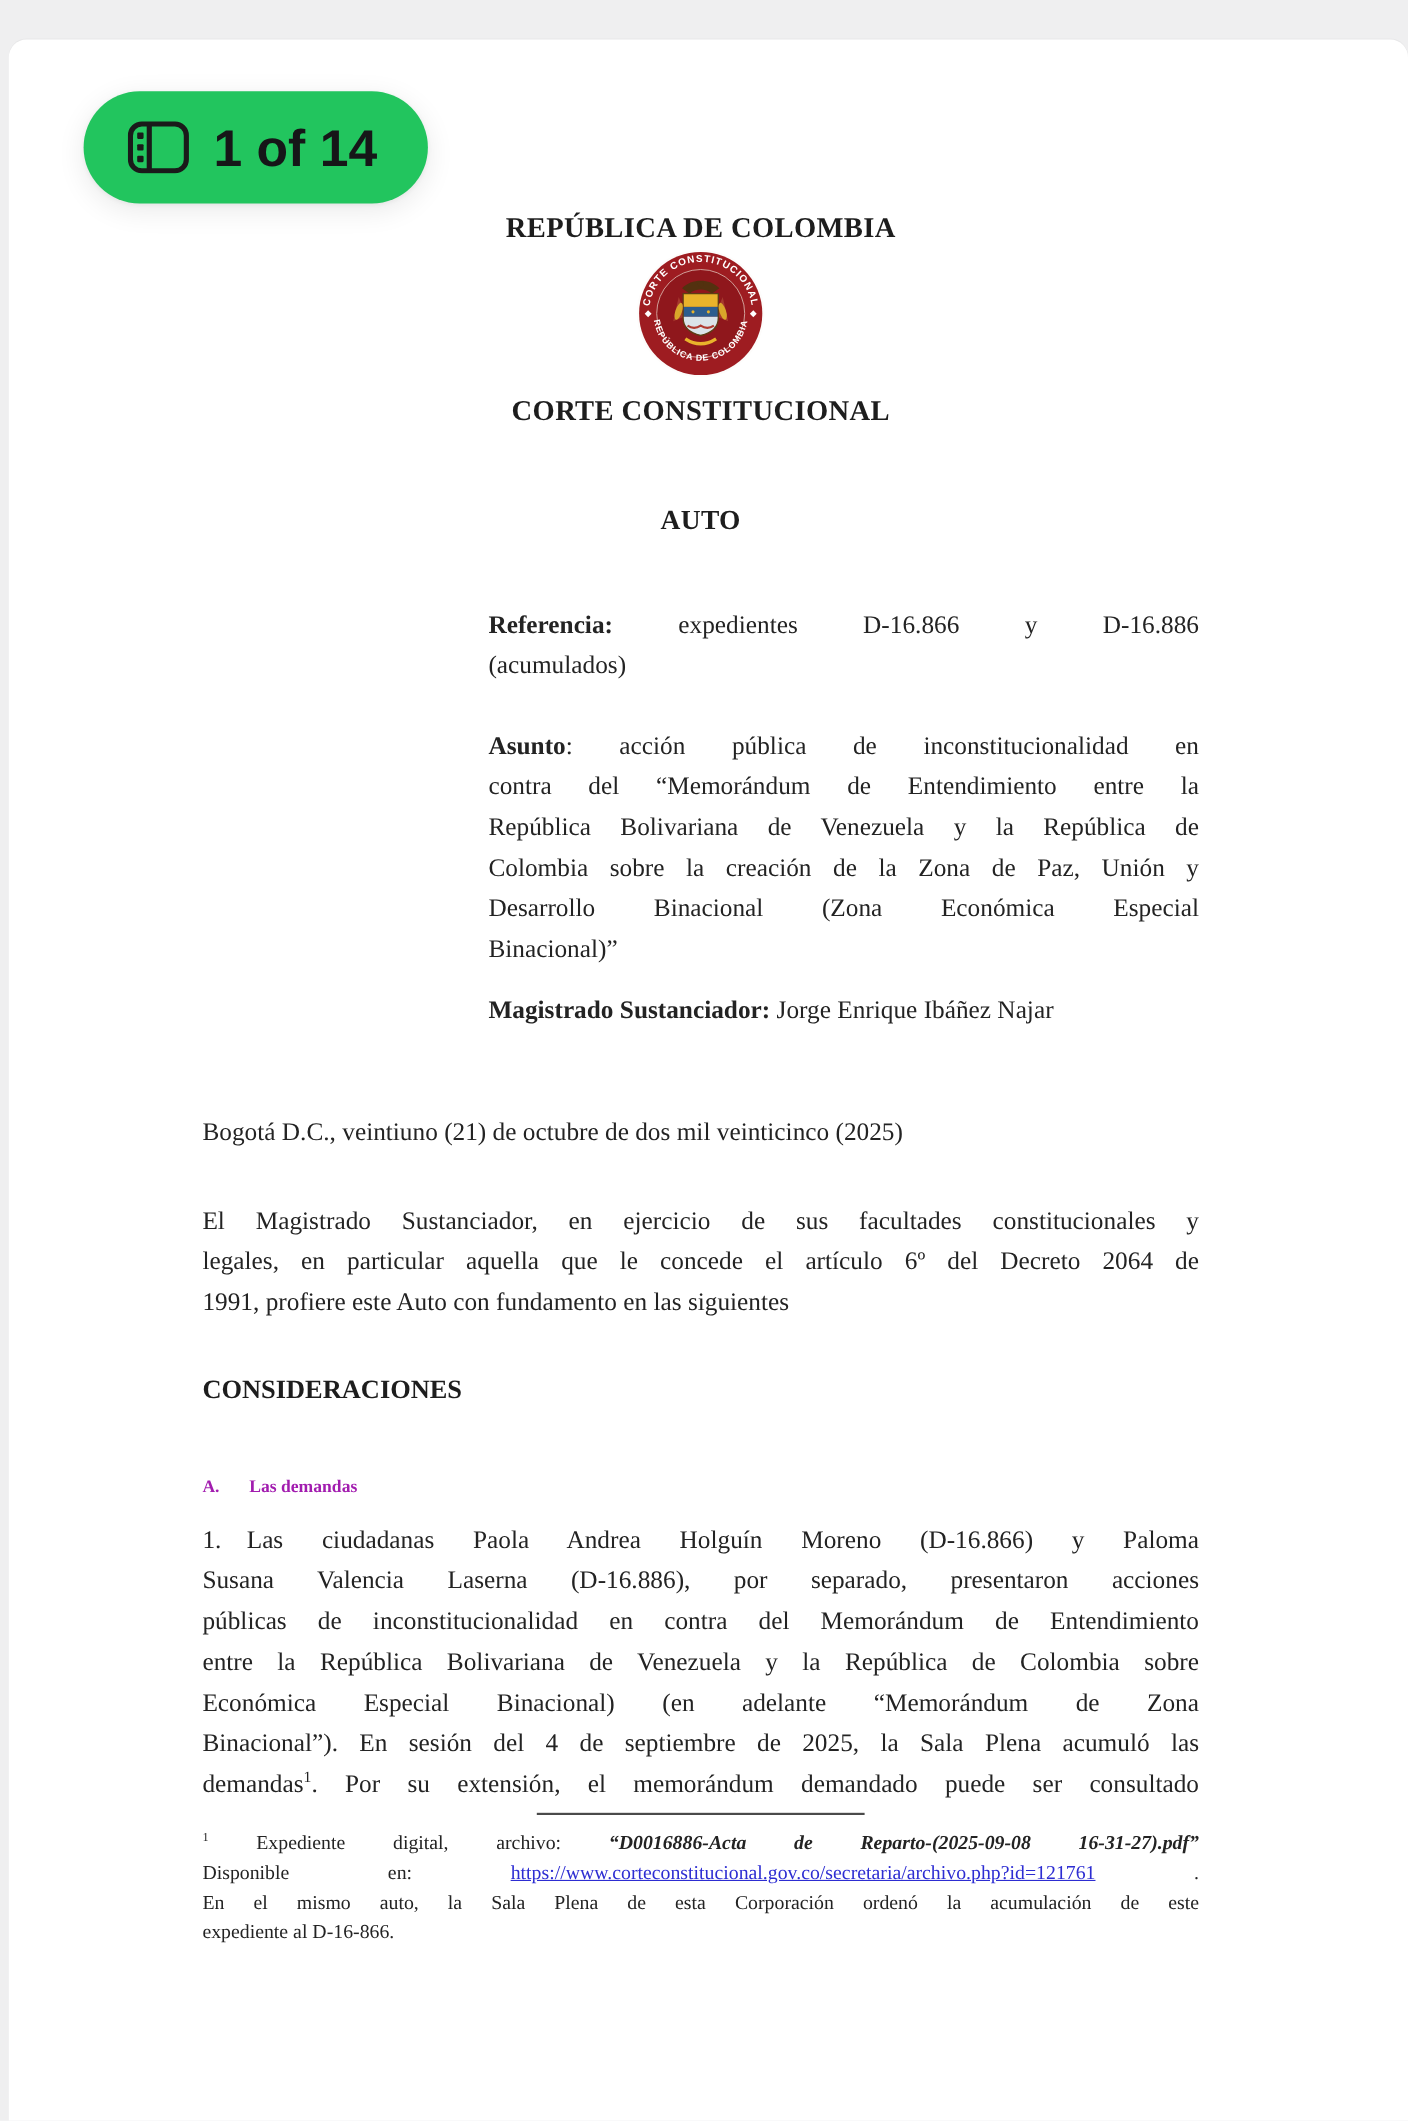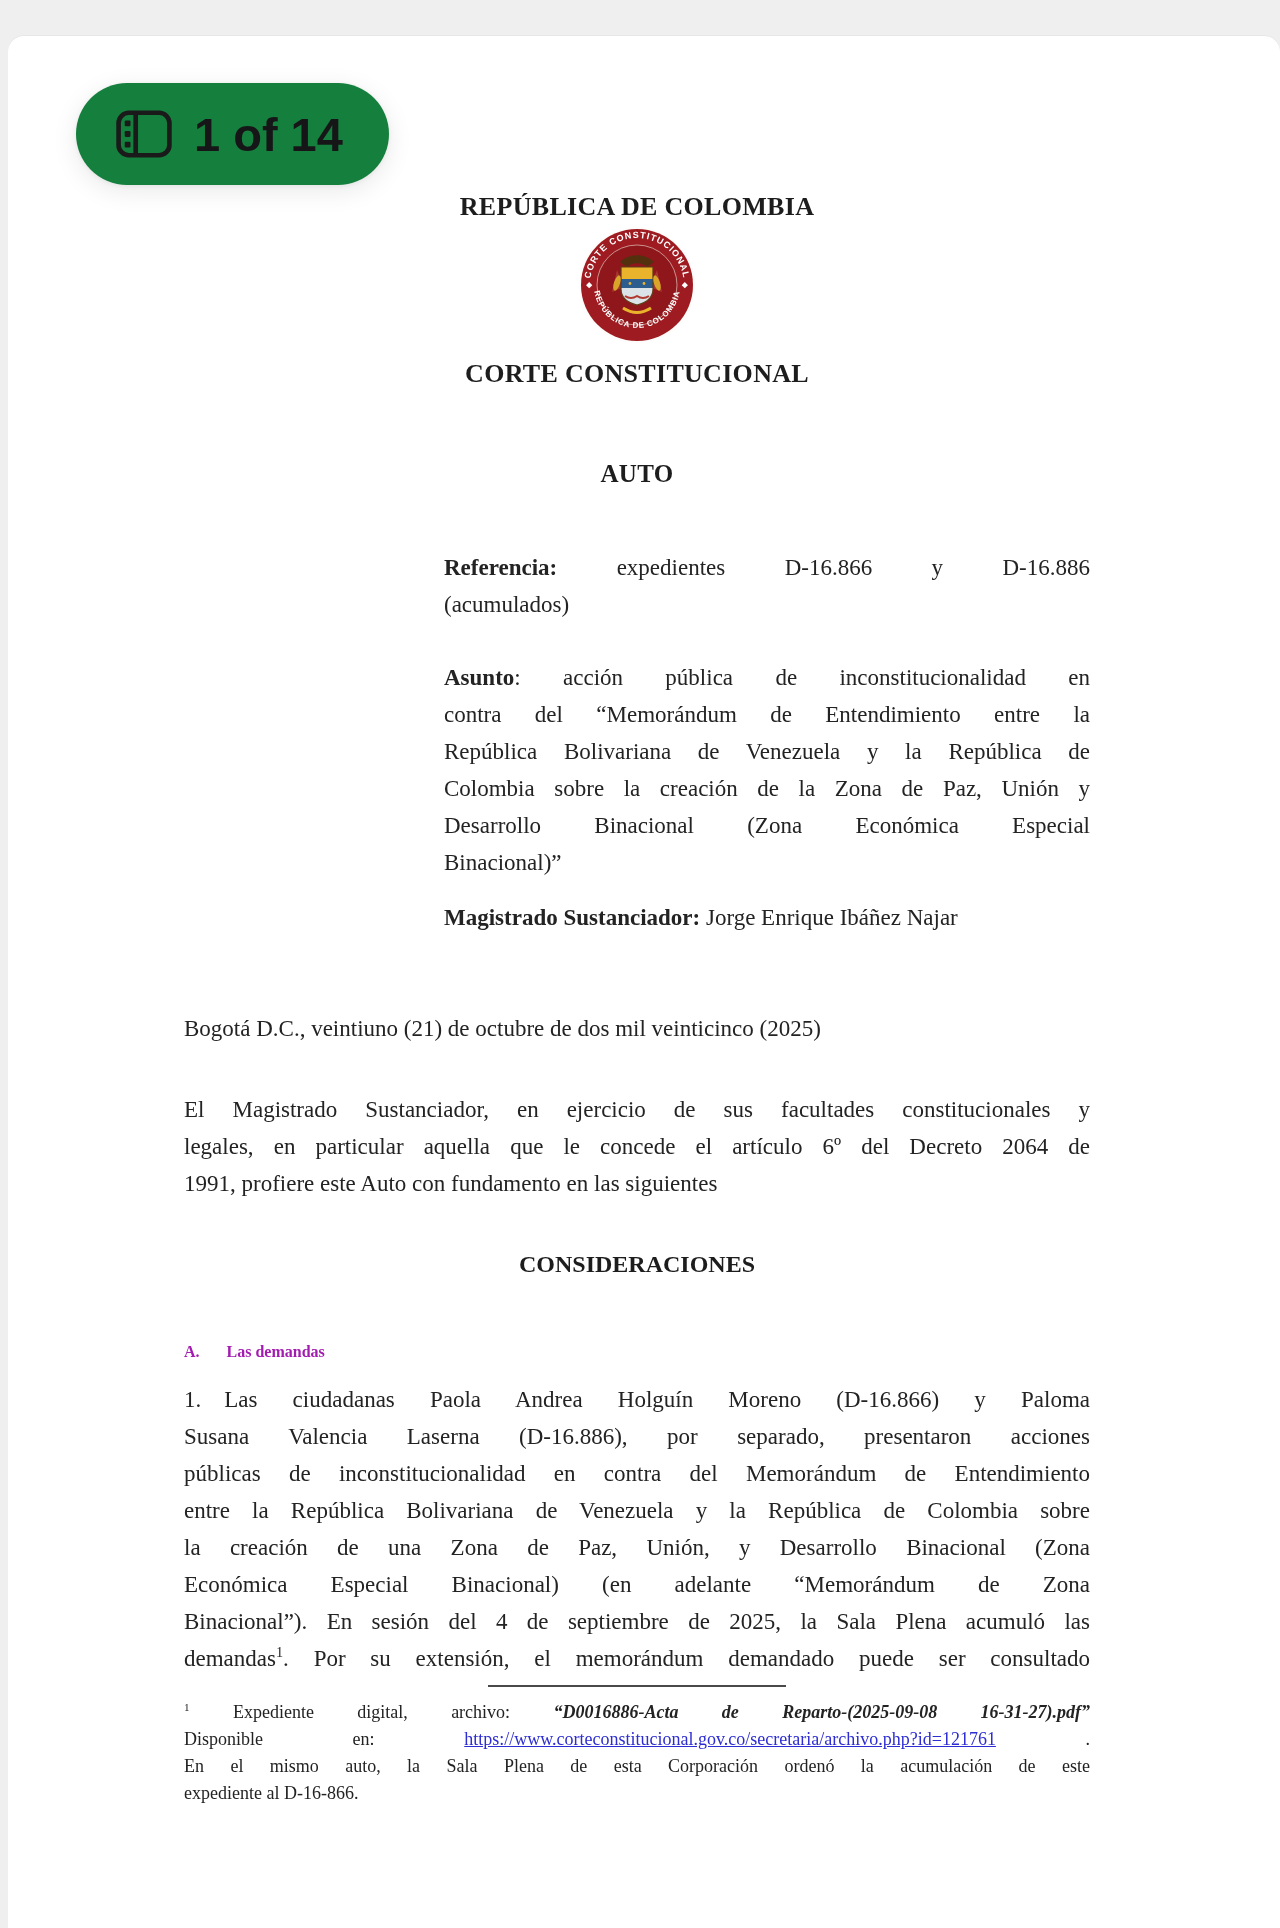--- a/index.html
+++ b/index.html
@@ -16,21 +16,21 @@
     background: #ffffff;
     border-radius: 16px 16px 0 0;
     box-shadow: 0 -1px 0 rgba(0,0,0,0.03);
   }
   
   .page-indicator {
     position: absolute;
     left: 68px; top: 47px;
     height: 102px;
     border-radius: 52px;
-    background: #15803d;
+    background: #22c55e;
     display: flex; align-items: center;
     gap: 22px;
     padding: 0 46px 0 40px;
     box-shadow: 0 6px 26px rgba(0,0,0,0.09), 0 1px 5px rgba(0,0,0,0.06);
     font-family: "Liberation Sans", sans-serif;
     font-weight: 600;
     font-size: 47px;
     color: #161618;
     cursor: pointer;
   }
@@ -57,21 +57,21 @@
   .court-title { margin-top: 15px; }
   .auto-title { margin-top: 70px; font-size: 25px; text-align: center; }
   .indent-block { margin-left: 260px; }
   .reference-block { margin-top: 60px; }
   .asunto-block { margin-top: 36px; }
   .magistrado-block { margin-top: 18px; }
   .dateline { margin-top: 74px; }
   .intro-block { margin-top: 44px; }
   .center-heading {
     margin-top: 44px;
-    text-align: center;
+    text-align: left;
     font-weight: bold;
     font-size: 24px;
     color: #1d1d1d;
   }
   .section-heading { margin-top: 50px; font-weight: bold; font-size: 16px; color: #a21caf; }
   .section-heading .sh-text { margin-left: 27px; }
   .para1-block { margin-top: 11px; }
   
   .rich > div { text-align: justify; text-align-last: justify; }
   .rich > div:last-child { text-align-last: left; }
@@ -193,21 +193,20 @@
 
     <div class="section-heading">
       <b>A.</b><b class="sh-text">Las demandas</b>
     </div>
 
     <div class="para1-block rich">
         <div>1. Las ciudadanas Paola Andrea Holguín Moreno (D-16.866) y Paloma</div>
         <div>Susana Valencia Laserna (D-16.886), por separado, presentaron acciones</div>
         <div>públicas de inconstitucionalidad en contra del Memorándum de Entendimiento</div>
         <div>entre la República Bolivariana de Venezuela y la República de Colombia sobre</div>
-        <div>la creación de una Zona de Paz, Unión, y Desarrollo Binacional (Zona</div>
         <div>Económica Especial Binacional) (en adelante “Memorándum de Zona</div>
         <div>Binacional”). En sesión del 4 de septiembre de 2025, la Sala Plena acumuló las</div>
         <div>demandas<sup>1</sup>. Por su extensión, el memorándum demandado puede ser consultado</div>
       </div>
 
     <hr class="fn-rule">
 
     <div class="footnote-block rich">
         <div><sup>1</sup> Expediente digital, archivo: <i>“D0016886-Acta de Reparto-(2025-09-08 16-31-27).pdf”</i></div>
         <div>Disponible en: <a class="doc-link" href="#">https://www.corteconstitucional.gov.co/secretaria/archivo.php?id=121761</a> .</div>

